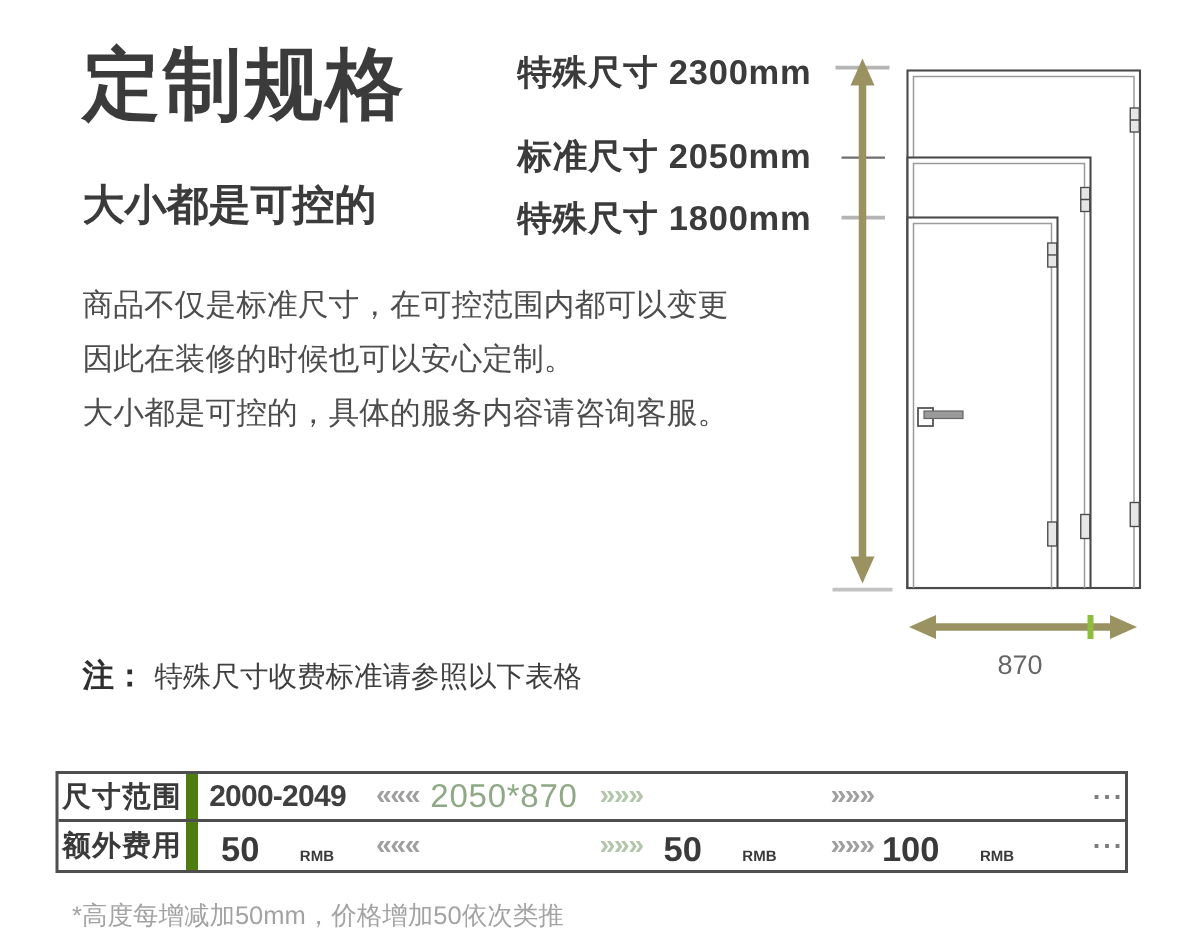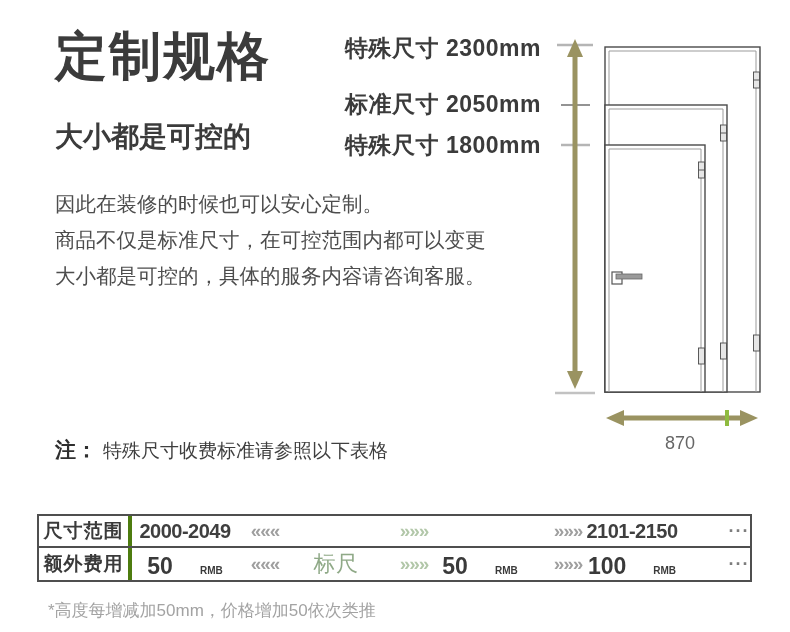--- a/index.html
+++ b/index.html
@@ -45,21 +45,21 @@
 
   
   .spec-table {
     position:absolute; left:37px; top:514px; width:715px; height:68px;
     border:2px solid #4f4f4f;
   }
   .trow { position:relative; width:100%; height:32px; }
   .trow:first-child { border-bottom:2px solid #4f4f4f; }
   .thead {
     position:absolute; left:0; top:0; width:93px; height:100%;
-    border-right:4px solid #4d7c0f;
+    border-right:8px solid #4d7c0f;
     display:flex; align-items:center; justify-content:center;
     font-size:19px; font-weight:600; color:#3a3a3a; letter-spacing:1px;
   }
   .cell {
     position:absolute; top:0; height:100%;
     display:flex; align-items:center; justify-content:center;
     white-space:nowrap;
   }
   .num  { font-size:20px; font-weight:700; color:#3f3f3f; letter-spacing:-0.5px; }
   .chev { font-size:19px; font-weight:700; color:#9f9f9f; letter-spacing:-1px; }
@@ -82,22 +82,22 @@
 <body>
 
 <div class="abs page-title">定制规格</div>
 <div class="abs page-subtitle">大小都是可控的</div>
 
 <div id="dim-0" class="dim-label">特殊尺寸 2300mm</div>
 <div id="dim-1" class="dim-label">标准尺寸 2050mm</div>
 <div id="dim-2" class="dim-label">特殊尺寸 1800mm</div>
 
 <div class="abs desc">
+  <div>商品不仅是标准尺寸，在可控范围内都可以变更</div>
   <div>因此在装修的时候也可以安心定制。</div>
-  <div>商品不仅是标准尺寸，在可控范围内都可以变更</div>
   <div>大小都是可控的，具体的服务内容请咨询客服。</div>
 </div>
 
 <div class="abs note">
   <span class="note-prefix">注：</span><span class="note-text">特殊尺寸收费标准请参照以下表格</span>
 </div>
 
 <svg class="abs" style="left:545px; top:25px;" width="245" height="435" viewBox="0 0 245 435">
 
   <g>
@@ -147,33 +147,32 @@
     <line x1="182" y1="385" x2="182" y2="401" stroke="#8fbb3f" stroke-width="4"></line>
   </g>
   <text x="135" y="424" text-anchor="middle" font-size="18" fill="#666666">870</text>
 </svg>
 
 <div class="spec-table">
   <div class="trow">
     <div class="thead">尺寸范围</div>
     <div class="cell num c1">2000-2049</div>
     <div class="cell chev c2">«««</div>
+    <div class="cell hl c3">2050*870</div>
     <div class="cell chev green c4">»»»</div>
     <div class="cell chev c6">»»»</div>
-    <div class="cell num c7">2101-2150</div>
     <div class="cell more c8">···</div>
   </div>
   <div class="trow">
     <div class="thead">额外费用</div>
     <div class="cell fee c1">
       <span class="val">50</span>
       <span class="unit">RMB</span>
     </div>
     <div class="cell chev c2">«««</div>
-    <div class="cell hl c3">标尺</div>
     <div class="cell chev green c4">»»»</div>
     <div class="cell fee c5">
       <span class="val">50</span>
       <span class="unit">RMB</span>
     </div>
     <div class="cell chev c6">»»»</div>
     <div class="cell fee c7">
       <span class="val">100</span>
       <span class="unit">RMB</span>
     </div>

